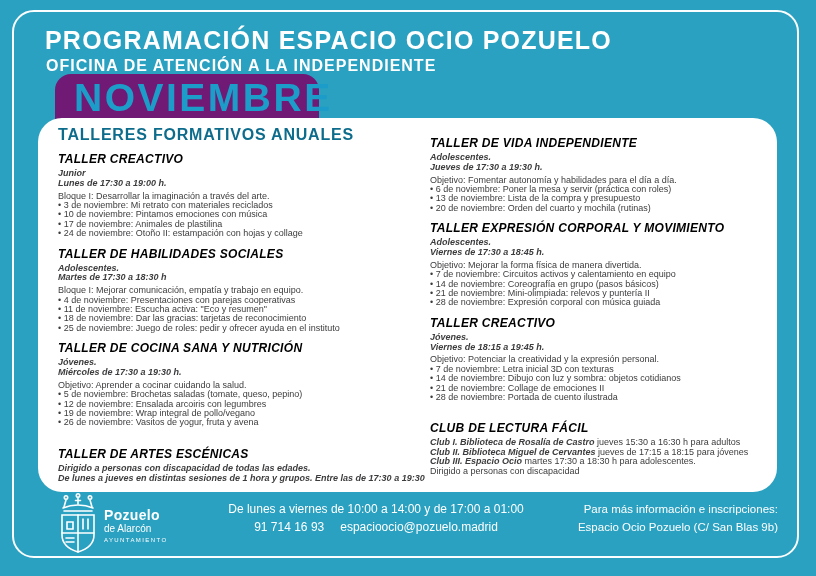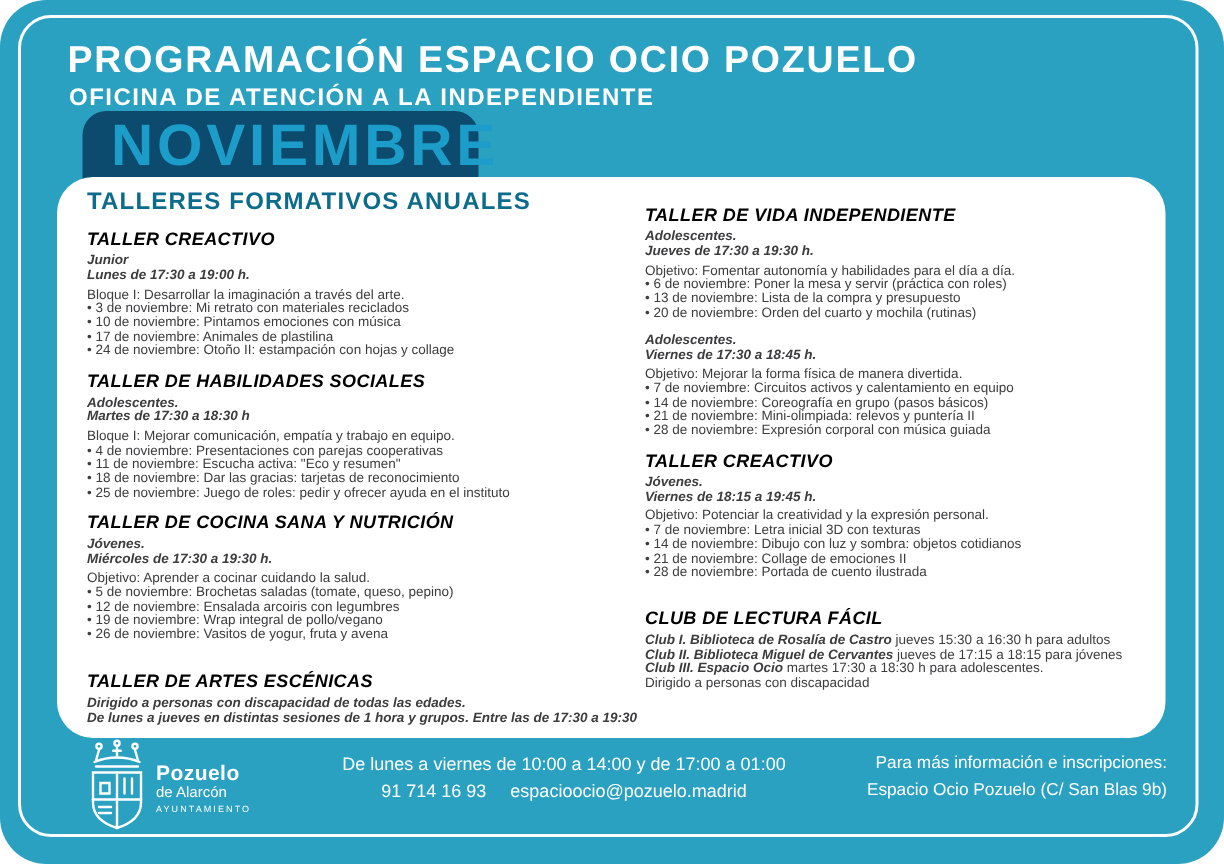--- a/index.html
+++ b/index.html
@@ -1,40 +1,40 @@
 <!DOCTYPE html>
 <html><head>
 <meta charset="utf-8">
 <style>
   html,body { margin:0; padding:0; }
   body { font-family:"Liberation Sans", sans-serif; }
 
   .poster {
     position:relative; width:816px; height:576px;
-    background:#2AA1C1; overflow:hidden;border-radius:31px;
+    background:#2AA1C1; overflow:hidden;
   }
   .border-outline {
     position:absolute; left:12px; top:10px; right:17px; bottom:18px;
     border:2px solid #FBFEFE; border-radius:22px; pointer-events:none;
   }
 
   .poster-title {
     position:absolute; left:45px; top:26px;
     font-size:25px; font-weight:bold; color:#FFFFFF; letter-spacing:1.2px;
     white-space:nowrap;
   }
   .poster-subtitle {
     position:absolute; left:46px; top:57px;
     font-size:16px; font-weight:bold; color:#FFFFFF; letter-spacing:1px;
     white-space:nowrap;
   }
 
   .month-tab {
     position:absolute; left:55px; top:74px; width:264px; height:60px;
-    background:#0c4a6e; border-radius:16px;
+    background:#701a75; border-radius:16px;
   }
   .month-label {
     position:absolute; left:19px; top:2px;
     font-size:39px; font-weight:bold; color:#1C9DC9; letter-spacing:2.5px;
     white-space:nowrap;
   }
 
   .content-card {
     position:absolute; left:38px; top:118px; width:739px; height:374px;
     background:#FFFFFF; border-radius:24px;
@@ -170,20 +170,21 @@
         </div>
     <div class="sec-lines">
           <div class="body-line"><span class="lead"></span><span>Objetivo: Fomentar autonomía y habilidades para el día a día.</span></div>
           <div class="body-line"><span class="lead"></span><span>• 6 de noviembre: Poner la mesa y servir (práctica con roles)</span></div>
           <div class="body-line"><span class="lead"></span><span>• 13 de noviembre: Lista de la compra y presupuesto</span></div>
           <div class="body-line"><span class="lead"></span><span>• 20 de noviembre: Orden del cuarto y mochila (rutinas)</span></div>
         </div>
   </section>
 
   <section class="section">
+    <div class="sec-title">TALLER EXPRESIÓN CORPORAL Y MOVIMIENTO</div>
     <div class="sec-meta">
           <div class="meta-line">Adolescentes.</div>
           <div class="meta-line">Viernes de 17:30 a 18:45 h.</div>
         </div>
     <div class="sec-lines">
           <div class="body-line"><span class="lead"></span><span>Objetivo: Mejorar la forma física de manera divertida.</span></div>
           <div class="body-line"><span class="lead"></span><span>• 7 de noviembre: Circuitos activos y calentamiento en equipo</span></div>
           <div class="body-line"><span class="lead"></span><span>• 14 de noviembre: Coreografía en grupo (pasos básicos)</span></div>
           <div class="body-line"><span class="lead"></span><span>• 21 de noviembre: Mini-olimpiada: relevos y puntería II</span></div>
           <div class="body-line"><span class="lead"></span><span>• 28 de noviembre: Expresión corporal con música guiada</span></div>

